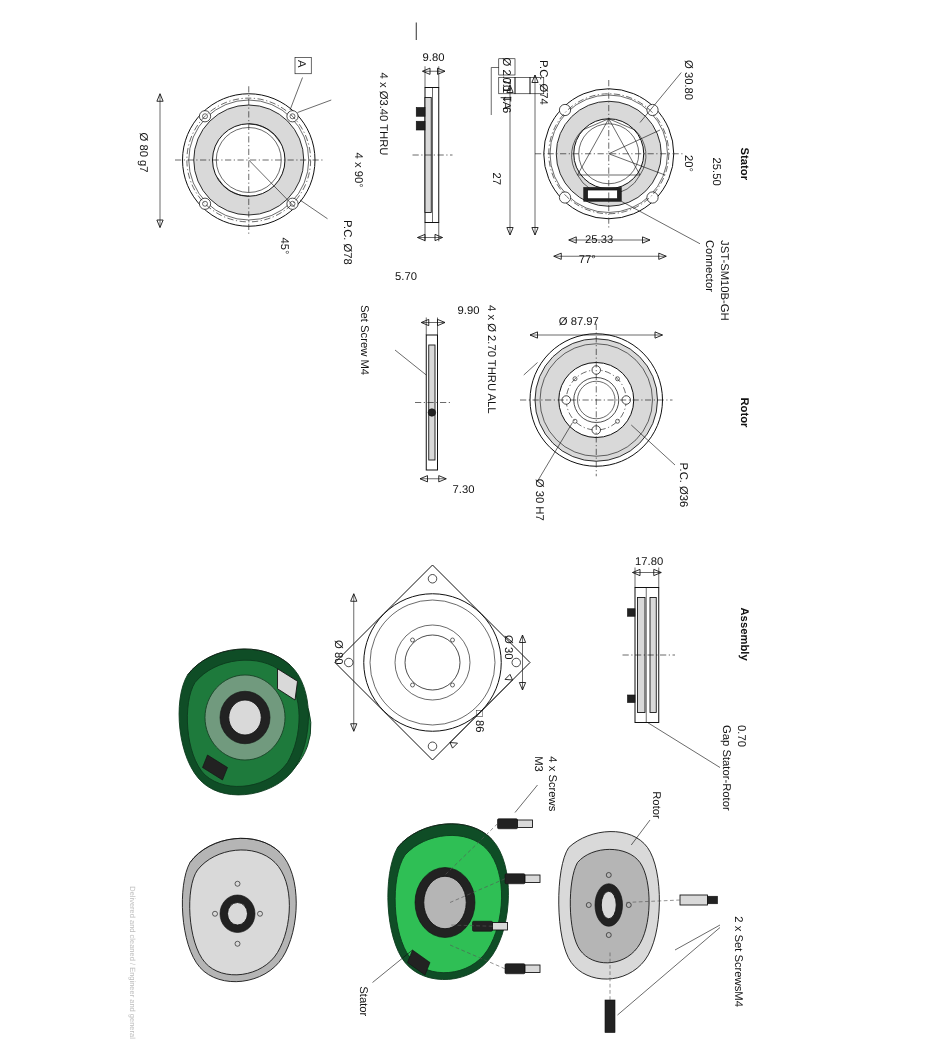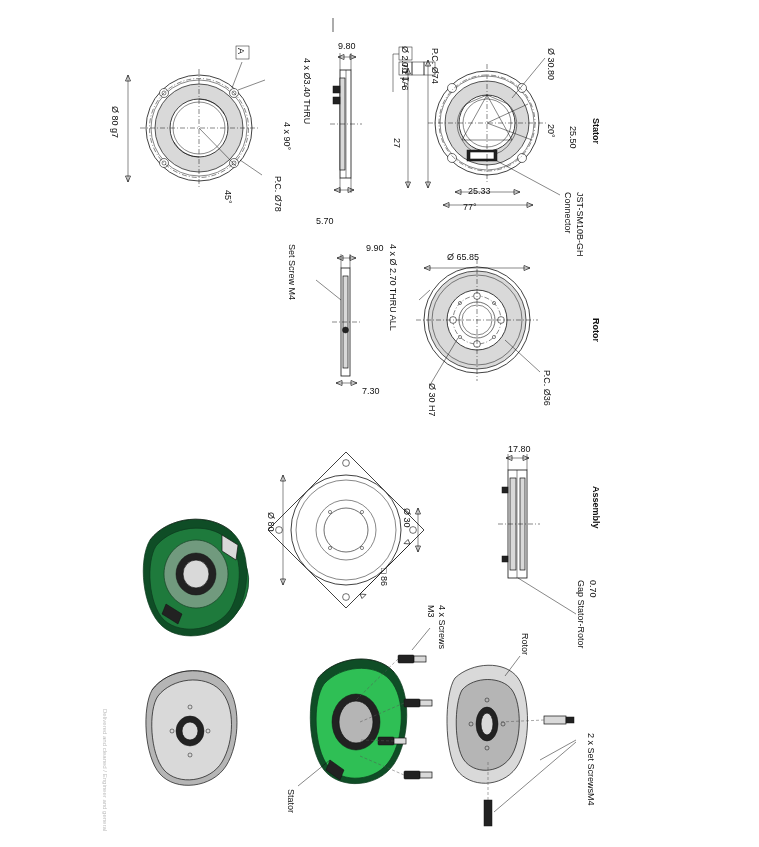--- a/index.html
+++ b/index.html
@@ -345,21 +345,21 @@
 
   <div class="lbl rot90" style="left:573px;top:192px;">Connector</div>
   <div class="lbl rot90" style="left:585px;top:192px;">JST-SM10B-GH</div>
 
   <div class="lbl b rot90" style="left:601px;top:118px;">Stator</div>
 
   <div class="lbl rot90" style="left:297px;top:244px;">Set Screw M4</div>
   <div class="lbl" style="left:333px;top:243px;padding-left:33px;">9.90</div>
   <div class="lbl" style="left:362px;top:386px;">7.30</div>
   <div class="lbl rot90" style="left:398px;top:244px;">4 x Ø 2.70 THRU ALL</div>
-  <div class="lbl" style="left:447px;top:252px;">Ø 65.85</div>
+  <div class="lbl" style="left:447px;top:252px;">Ø 87.97</div>
   <div class="lbl rot90" style="left:437px;top:383px;">Ø 30 H7</div>
   <div class="lbl rot90" style="left:552px;top:370px;">P.C. Ø36</div>
   <div class="lbl b rot90" style="left:601px;top:318px;">Rotor</div>
 
   <div class="lbl" style="left:508px;top:444px;text-align:center;">17.80</div>
   <div class="lbl rot90" style="left:276px;top:512px;">Ø 80</div>
   <div class="lbl rot90" style="left:412px;top:508px;">Ø 30</div>
   <div class="lbl rot90" style="left:389px;top:568px;">□ 86</div>
   <div class="lbl b rot90" style="left:601px;top:486px;">Assembly</div>
   <div class="lbl rot90" style="left:586px;top:580px;">Gap Stator-Rotor</div>

